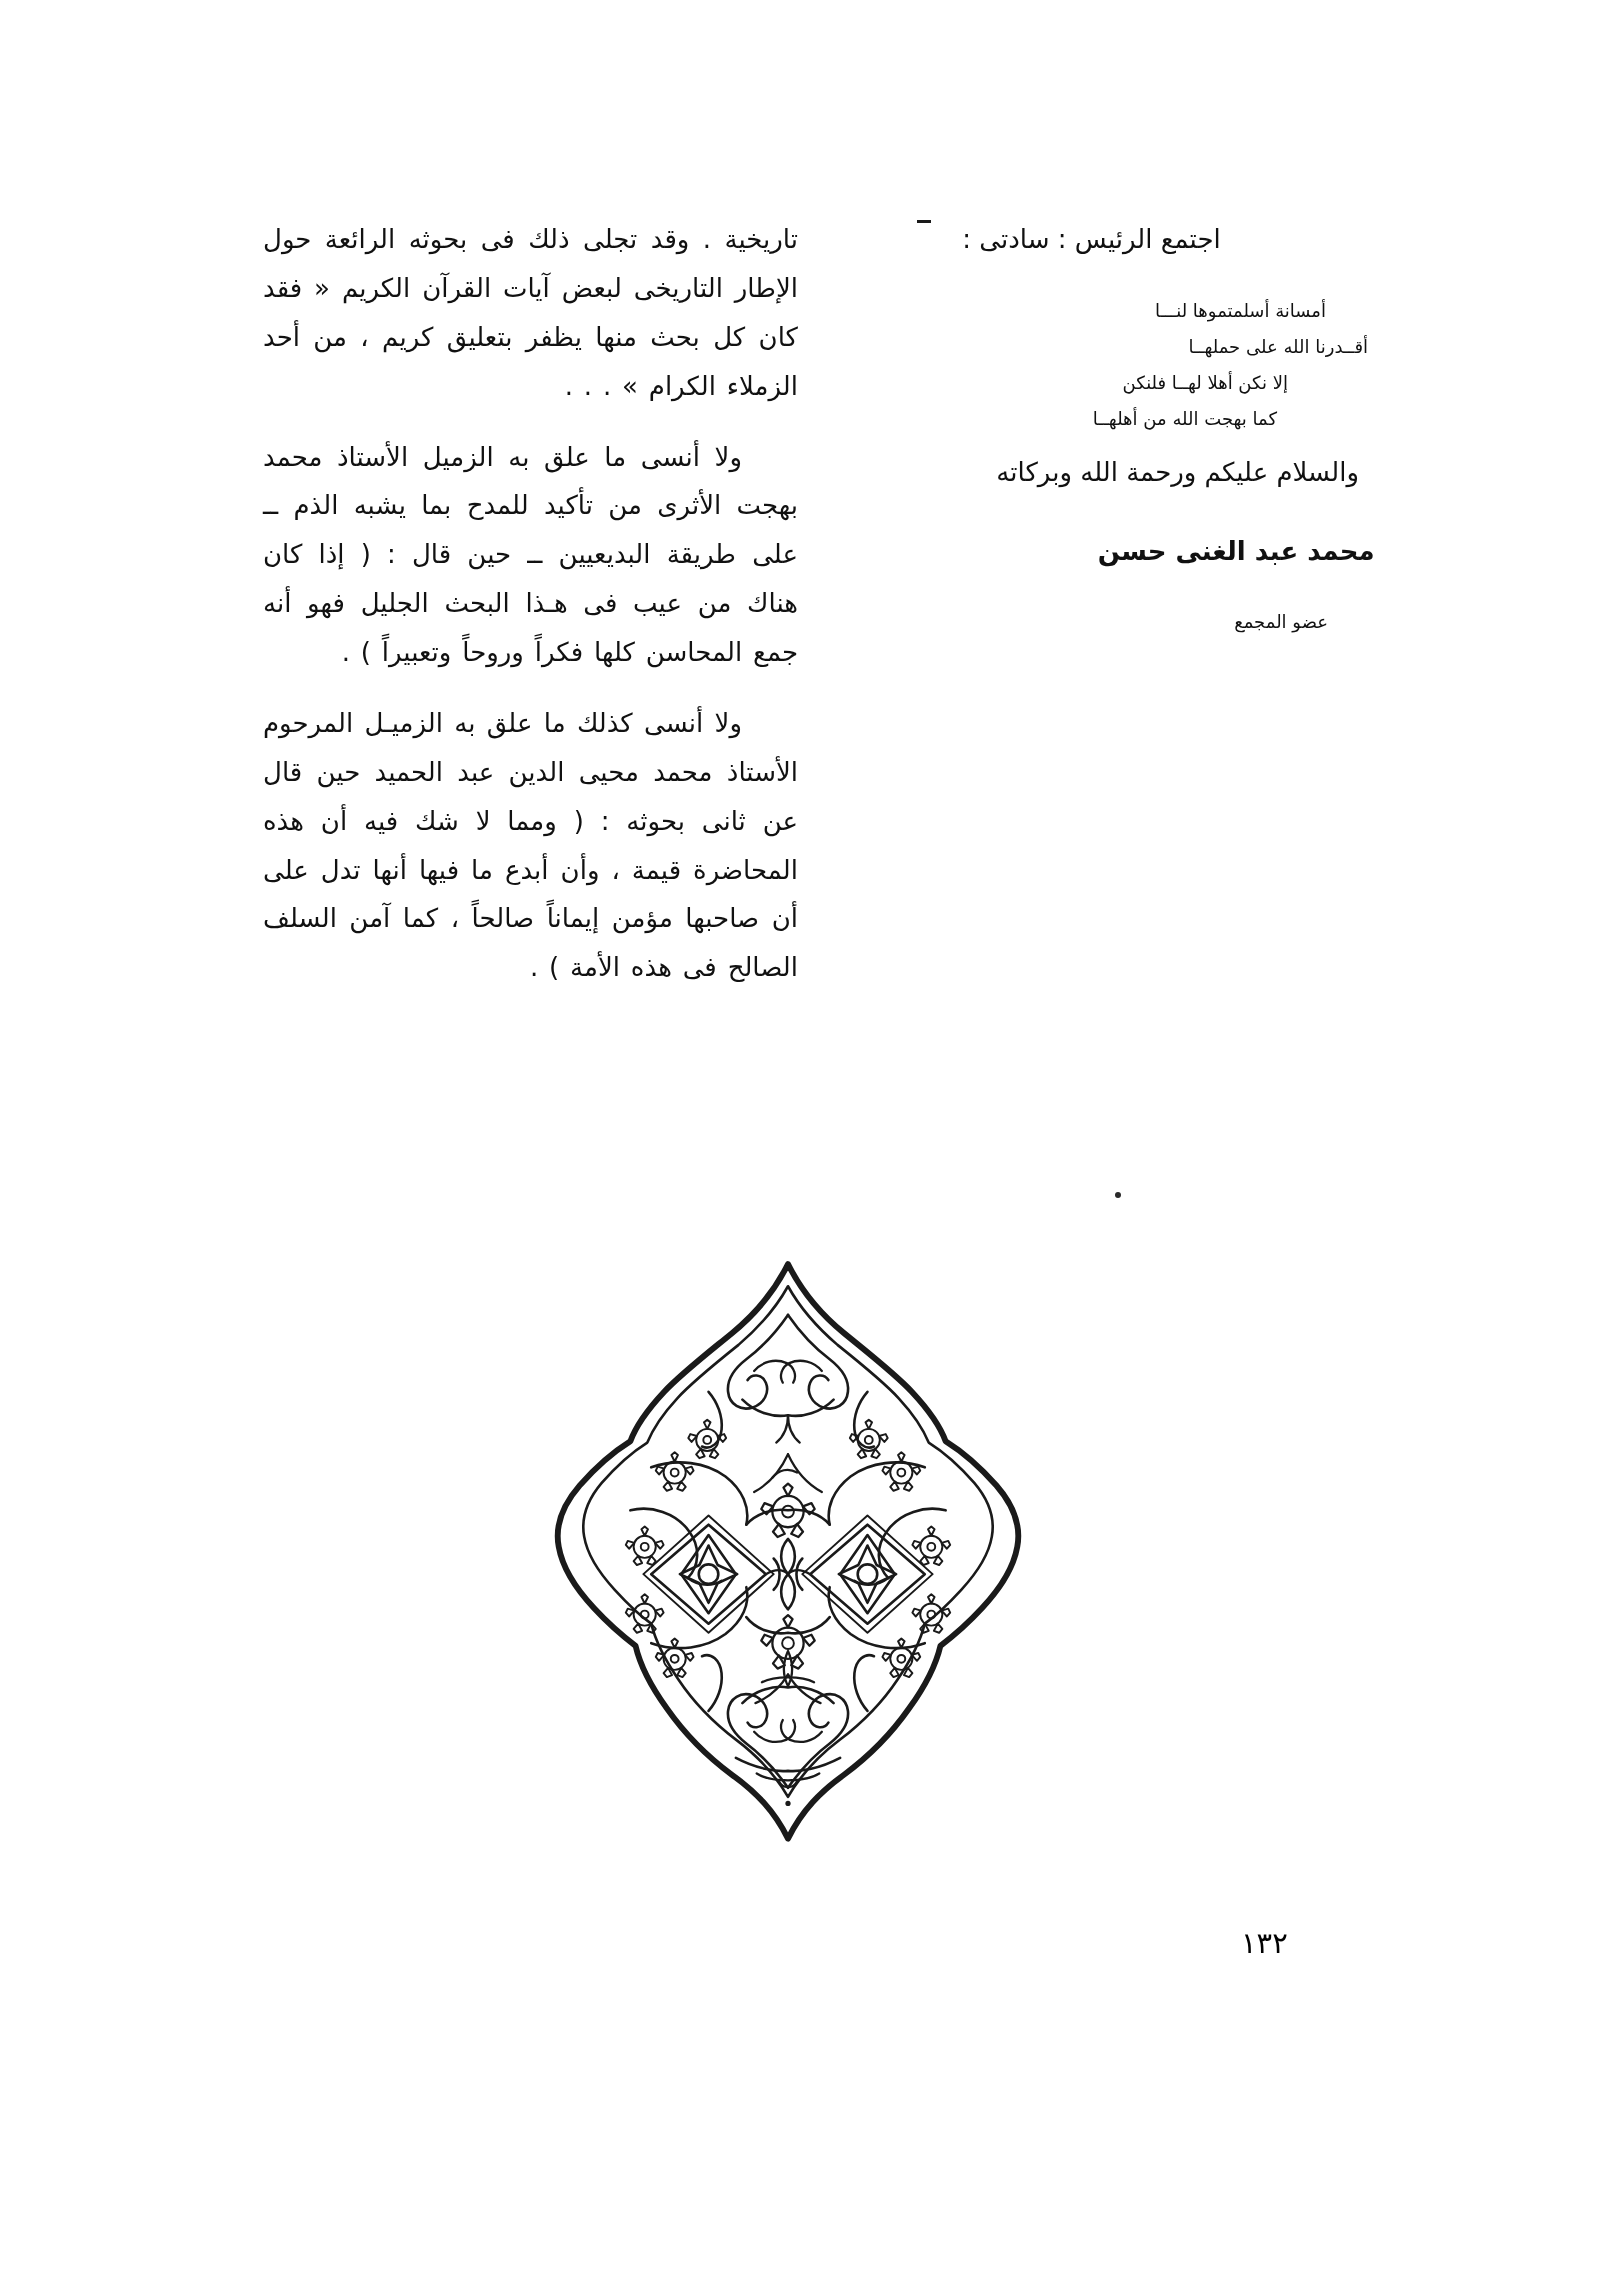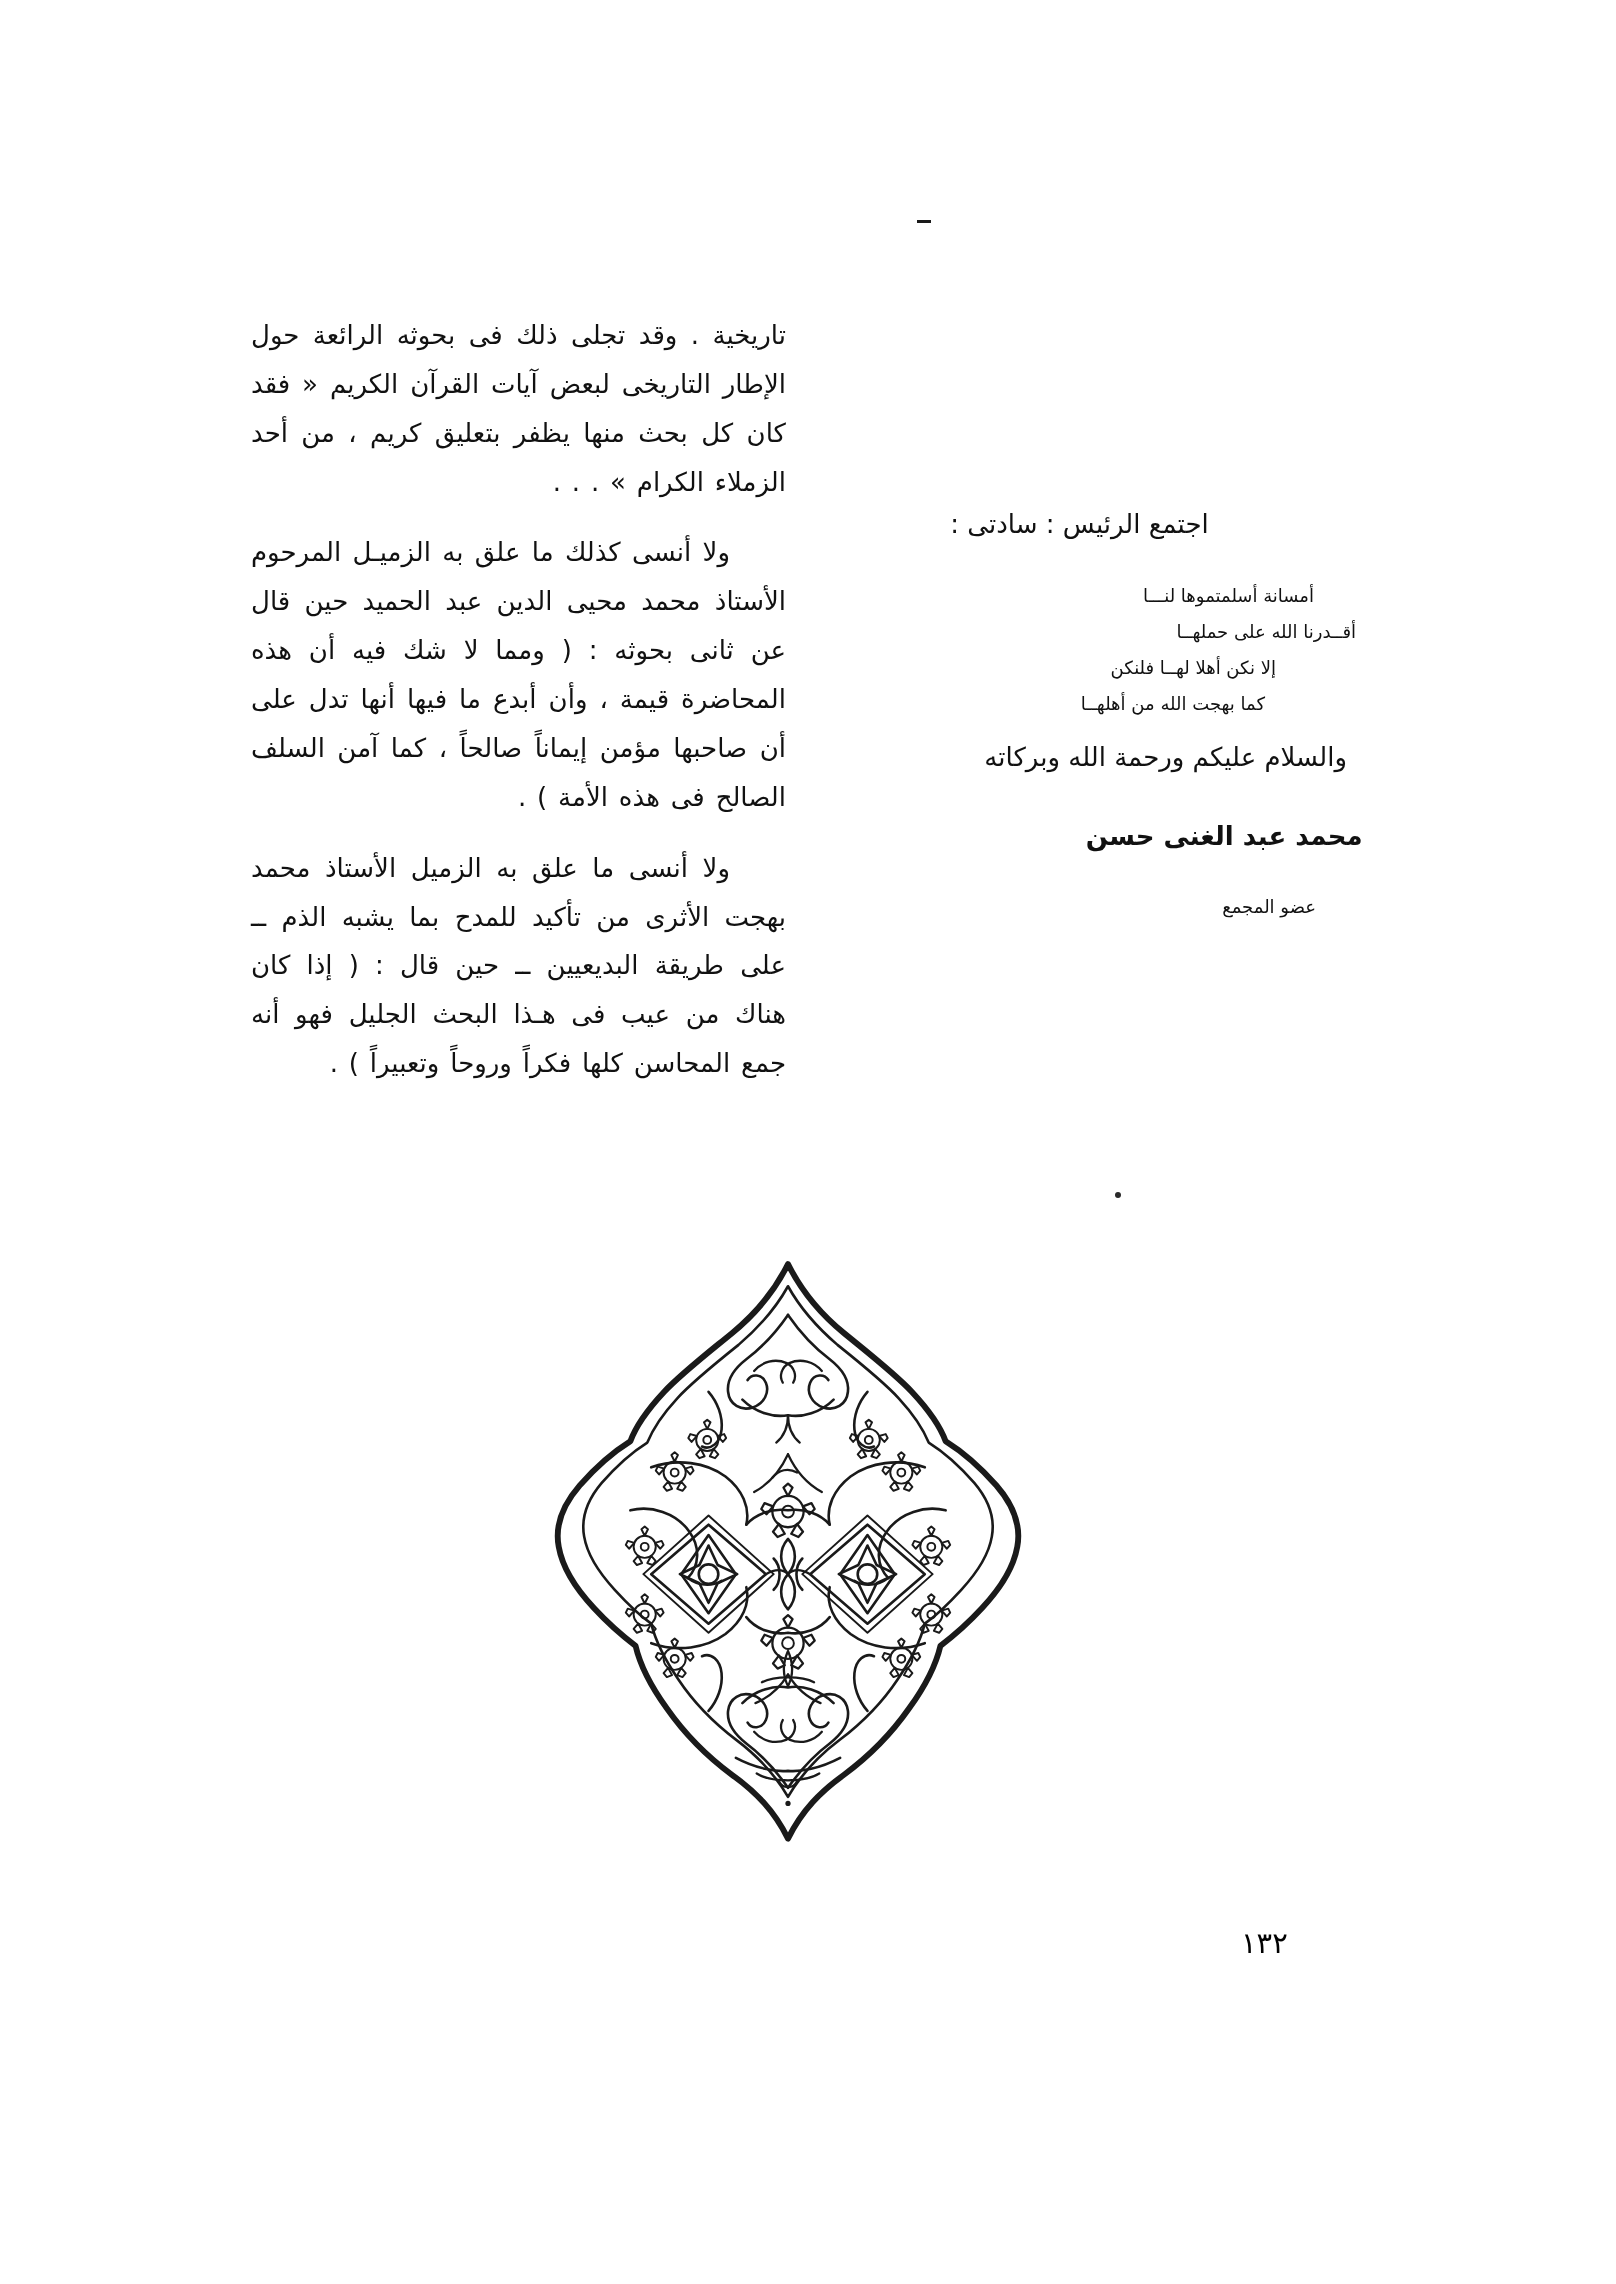--- a/index.html
+++ b/index.html
@@ -14,27 +14,26 @@
     background: #ffffff;
     overflow: hidden;
     font-family: "DejaVu Sans", "Liberation Sans", sans-serif;
     color: #111111;
   }
 
   
   .text-block {
     position: absolute;
     top: 215px;
-    left: 252px;
+    left: 264px;
     width: 1147px;
     height: 991px;
     display: flex;
     flex-direction: row-reverse;
     gap: 65px;
-    align-items: center;
   }
   .column {
     width: 535px;
     position: relative;
   }
 
   .para {
     margin: 0 0 22px 0;
     font-size: 26px;
     line-height: 1.88;
@@ -146,22 +145,22 @@
 <body>
 
 <div class="page">
 
   <div class="artifact-dash"></div>
 
   <div class="text-block">
 
     <div class="column col-right">
       <p class="para">تاريخية . وقد تجلى ذلك فى بحوثه الرائعة حول الإطار التاريخى لبعض آيات القرآن الكريم « فقد كان كل بحث منها يظفر بتعليق كريم ، من أحد الزملاء الكرام » . . .</p>
+      <p class="para indent">ولا أنسى ما علق به الزميل الأستاذ محمد بهجت الأثرى من تأكيد للمدح بما يشبه الذم ــ على طريقة البديعيين ــ حين قال : ( إذا كان هناك من عيب فى هـذا البحث الجليل فهو أنه جمع المحاسن كلها فكراً وروحاً وتعبيراً ) .</p>
       <p class="para indent">ولا أنسى كذلك ما علق به الزميـل المرحوم الأستاذ محمد محيى الدين عبد الحميد حين قال عن ثانى بحوثه : ( ومما لا شك فيه أن هذه المحاضرة قيمة ، وأن أبدع ما فيها أنها تدل على أن صاحبها مؤمن إيماناً صالحاً ، كما آمن السلف الصالح فى هذه الأمة ) .</p>
-      <p class="para indent">ولا أنسى ما علق به الزميل الأستاذ محمد بهجت الأثرى من تأكيد للمدح بما يشبه الذم ــ على طريقة البديعيين ــ حين قال : ( إذا كان هناك من عيب فى هـذا البحث الجليل فهو أنه جمع المحاسن كلها فكراً وروحاً وتعبيراً ) .</p>
     </div>
 
     <div class="column col-left">
       <div class="salutation">اجتمع الرئيس : سادتى :</div>
 
       <div class="verses">
         <div class="verse v1">أمسانة أسلمتموها لنـــا</div>
         <div class="verse v2">أقــدرنا الله على حملهــا</div>
         <div class="verse v3">إلا نكن أهلا لهــا فلنكن</div>
         <div class="verse v4">كما بهجت الله من أهلهــا</div>

